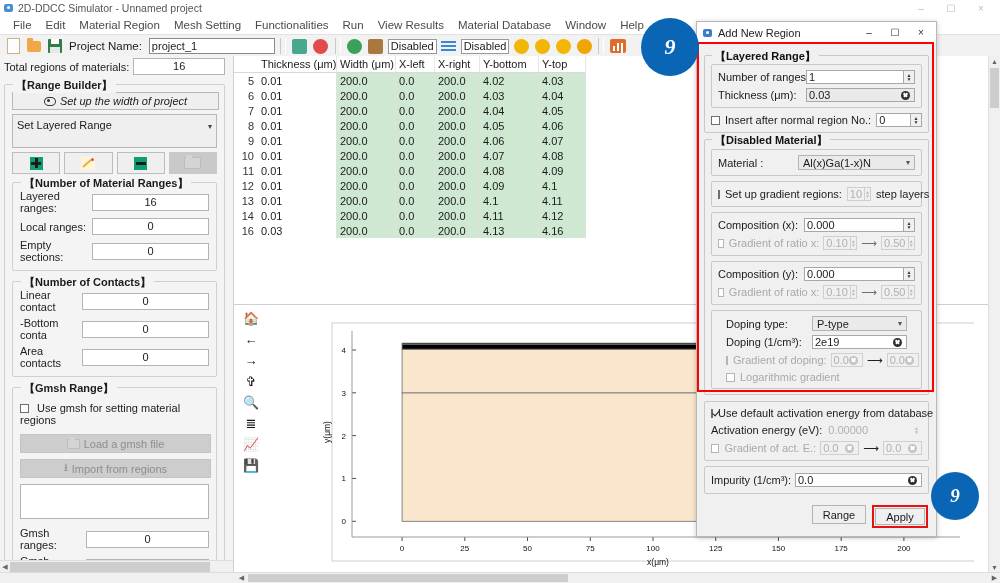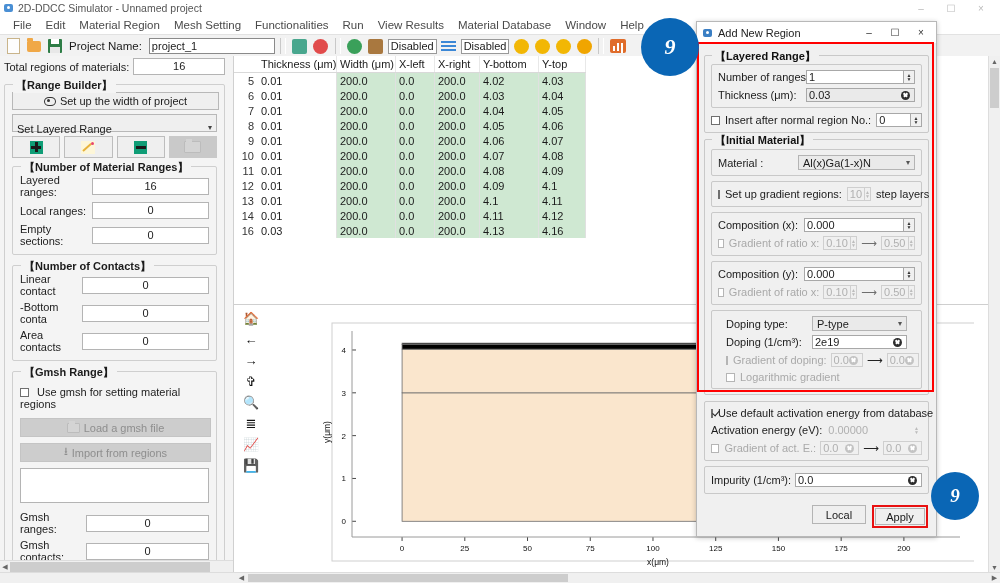--- a/index.html
+++ b/index.html
@@ -56,24 +56,24 @@
   .sidebar{width:233px;background:#f4f4f4;border-right:1px solid #d0d0d0;position:relative;overflow:hidden;}
   .sb-inner{position:absolute;left:4px;right:8px;top:0;bottom:12px;}
 
   .row{display:flex;align-items:center;margin-bottom:4px;}
   .lbl{font-size:11px;color:#222;}
   .fld{border:1px solid #b4b4b4;background:#fff;height:15px;line-height:15px;text-align:center;font-size:11px;flex:1;}
 
   .group{border:1px solid #cfcfcf;border-radius:2px;margin:0 0 6px 0;padding:7px 7px 7px 7px;position:relative;}
   .group-title{position:absolute;top:-7px;left:8px;background:#f4f4f4;padding:0 3px;font-size:11px;font-weight:bold;color:#1b1b1b;}
 
-  .wide-btn{width:100%;height:16px;background:#efefef;border:1px solid #b8b8b8;font-size:11px;display:flex;align-items:center;justify-content:center;gap:4px;margin-bottom:4px;}
+  .wide-btn{width:100%;height:16px;background:#efefef;border:1px solid #b8b8b8;font-size:11px;display:flex;align-items:center;justify-content:center;gap:4px;margin-bottom:4px;font-style:italic;}
   .eye{width:10px;height:7px;border:1.4px solid #333;border-radius:50%/60%;position:relative;display:inline-block;}
   .eye::after{content:"";position:absolute;left:2.4px;top:1.1px;width:3px;height:3px;border-radius:50%;background:#333;}
-  .combo{width:100%;height:16px;background:#efefef;border:1px solid #b8b8b8;font-size:11px;display:flex;align-items:flex-start;padding:8px 4px;box-sizing:border-box;margin-bottom:4px;}
+  .combo{width:100%;height:16px;background:#efefef;border:1px solid #b8b8b8;font-size:11px;display:flex;align-items:flex-end;padding:16px 4px;box-sizing:border-box;margin-bottom:4px;}
   .combo .arrow{margin-left:auto;font-size:8px;color:#444;}
 
   .iconrow{display:flex;gap:4px;margin-bottom:6px;}
   .ibtn{flex:1;height:20px;background:#efefef;border:1px solid #bdbdbd;display:flex;align-items:center;justify-content:center;}
   .ibtn.dis{background:#c9c9c9;border-color:#c9c9c9;}
   .plus{width:13px;height:13px;background:#0f9d76;position:relative;}
   .plus::before{content:"";position:absolute;left:5px;top:1.5px;width:3px;height:10px;background:#1a1a1a;}
   .plus::after{content:"";position:absolute;top:5px;left:1.5px;height:3px;width:10px;background:#1a1a1a;}
   .pencil{width:14px;height:13px;background:#fdf6d8;position:relative;}
   .pencil::before{content:"";position:absolute;left:2px;top:9px;width:11px;height:2px;background:#e8b23a;transform:rotate(-42deg);transform-origin:left center;}
@@ -560,21 +560,21 @@
           <div class="dlbl">Insert after normal region No.:</div>
           <div class="inp" style="flex:1;margin-left:5px">0</div>
           <div class="spin">
               <span>▲</span>
               <span>▼</span>
             </div>
         </div>
       </div>
 
       <div class="dgroup" style="padding-top:9px">
-        <div class="gt">【Initial Material】</div>
+        <div class="gt">【Disabled Material】</div>
 
         <div class="dgroup" style="padding:5px 6px;margin-bottom:5px">
           <div class="drow">
             <div class="dlbl" style="width:80px">Material :</div>
             <div class="dcombo" style="flex:1">
               <span>Al(x)Ga(1-x)N</span>
               <span class="ca">▾</span>
             </div>
           </div>
         </div>
@@ -712,21 +712,21 @@
           <div class="dlbl" style="width:84px">Impurity (1/cm³):</div>
           <div class="inp" style="flex:1">
             <span>0.0</span>
             <span class="clr"></span>
           </div>
         </div>
       </div>
     </div>
 
     <div class="dlg-footer">
-      <div class="fbtn">Local</div>
+      <div class="fbtn">Range</div>
       <div class="apply-wrap">
         <div class="fbtn" style="width:48px;height:15px">Apply</div>
       </div>
     </div>
   </div>
 
   <div class="red-outline" style="left:697px;top:42px;width:233px;height:346px;"></div>
 
   <div class="badge" style="left:641px;top:18px;width:58px;height:58px;font-size:22px;">9</div>
   <div class="badge" style="left:931px;top:472px;width:48px;height:48px;font-size:19px;">9</div>

